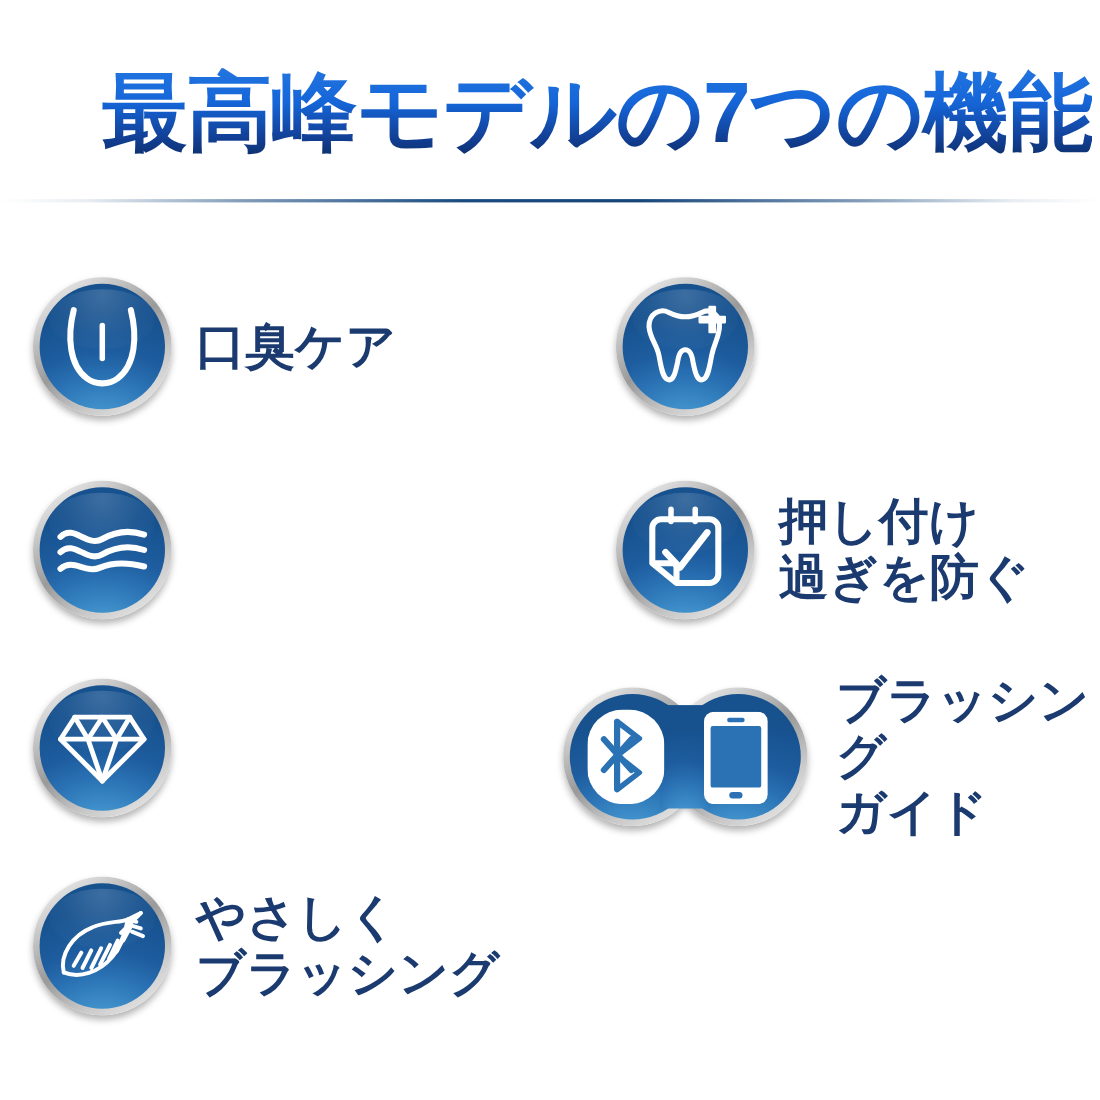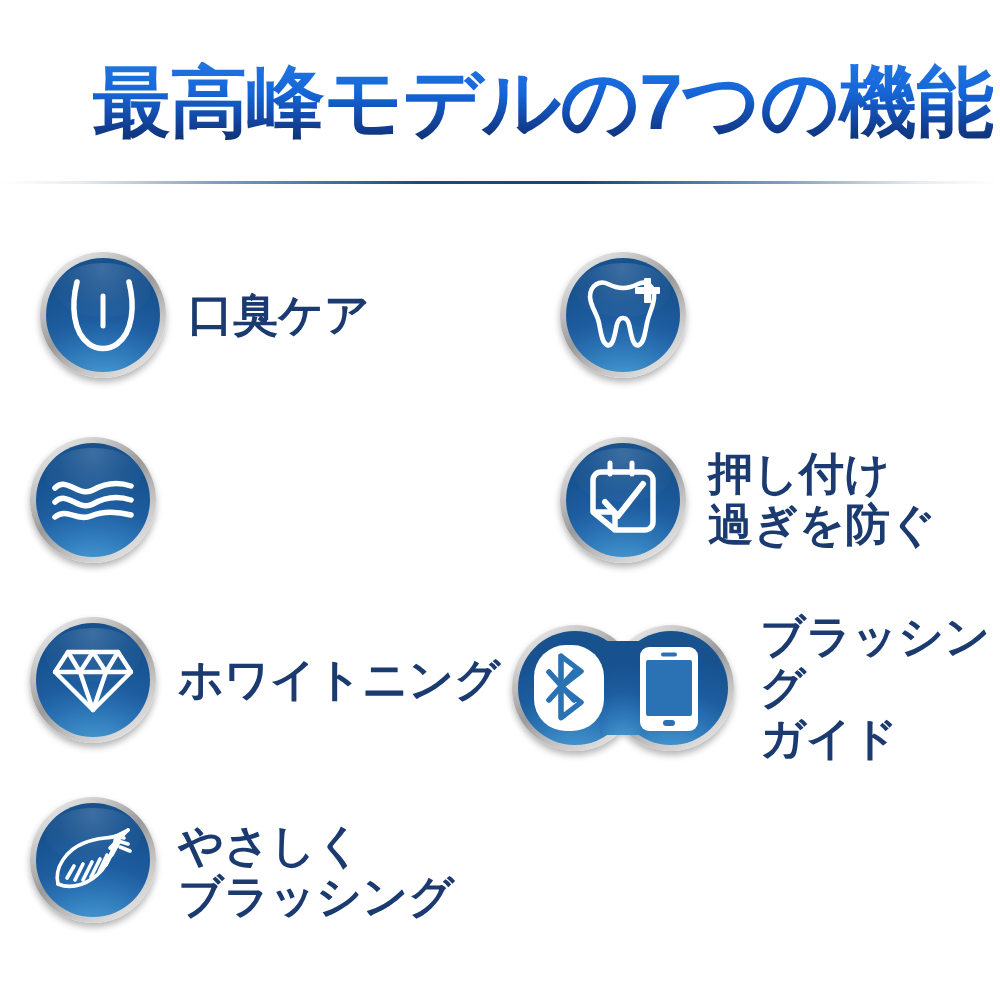--- a/index.html
+++ b/index.html
@@ -163,21 +163,21 @@
   .label.two-line { font-size: 45px; }
 </style>
 </head>
 <body>
 
 <div class="title-block">
   <span class="title-text">最高峰モデルの7つの機能</span>
 </div>
 <div class="title-divider"></div>
 
-<div class="feature" style="left:40px; top:252px;">
+<div class="feature" style="left:30px; top:252px;">
   <div class="badge">
     <div class="badge-rim"></div>
     <div class="badge-face"></div>
     <div class="badge-icon">
       <svg width="72" height="78" viewBox="0 0 72 78">
         <path d="M10 6 C4 30 6 56 22 68 C30 74 42 74 50 68 C66 56 68 30 62 6" fill="none" stroke="#ffffff" stroke-width="5.5" stroke-linecap="round"></path>
         <path d="M36 20 L36 50" fill="none" stroke="#ffffff" stroke-width="5" stroke-linecap="round"></path>
       </svg>
     </div>
   </div>
@@ -247,21 +247,20 @@
         <g fill="none" stroke="#ffffff" stroke-width="4.4" stroke-linejoin="round" stroke-linecap="round">
           <path d="M17 8 H67 L80 28 L42 66 L4 28 Z"></path>
           <path d="M4 28 H80"></path>
           <path d="M17 8 L29 28 L42 66"></path>
           <path d="M67 8 L55 28 L42 66"></path>
           <path d="M29 28 L42 8 L55 28"></path>
         </g>
       </svg>
     </div>
   </div>
-  <div class="label">ホワイトニング</div>
 </div>
 
 <div class="feature" style="left:512px; top:612px;">
   <div class="badge-double">
     <div class="dbl-rim left"></div>
     <div class="dbl-rim right"></div>
     <div class="dbl-face left"></div>
     <div class="dbl-face right"></div>
     <div class="dbl-bridge"></div>
     <div class="dbl-icons">
@@ -276,21 +275,21 @@
         <rect x="6" y="13" width="46" height="56" rx="2" fill="#2a72b4"></rect>
         <rect x="21" y="5.5" width="16" height="4" rx="2" fill="#2a72b4"></rect>
         <rect x="23" y="73" width="12" height="6" rx="3" fill="#2a72b4"></rect>
       </svg>
     </div>
   </div>
   <div class="label two-line" style="margin-left:26px;">ブラッシング
 ガイド</div>
 </div>
 
-<div class="feature" style="left:30px; top:797px;align-items:flex-end;">
+<div class="feature" style="left:30px; top:797px;">
   <div class="badge">
     <div class="badge-rim"></div>
     <div class="badge-face"></div>
     <div class="badge-icon">
       <svg width="86" height="72" viewBox="0 0 86 72">
         <g stroke="#ffffff" stroke-width="3.6" fill="none" stroke-linecap="round" stroke-linejoin="round">
           <path d="M8 60 C4 44 16 26 34 19 C48 13 58 15 66 12 L78 6"></path>
           <path d="M8 60 C22 66 40 60 52 46 C60 37 64 26 66 12"></path>
           <path d="M78 6 L60 24"></path>
           <path d="M17 54 L24 42"></path>

